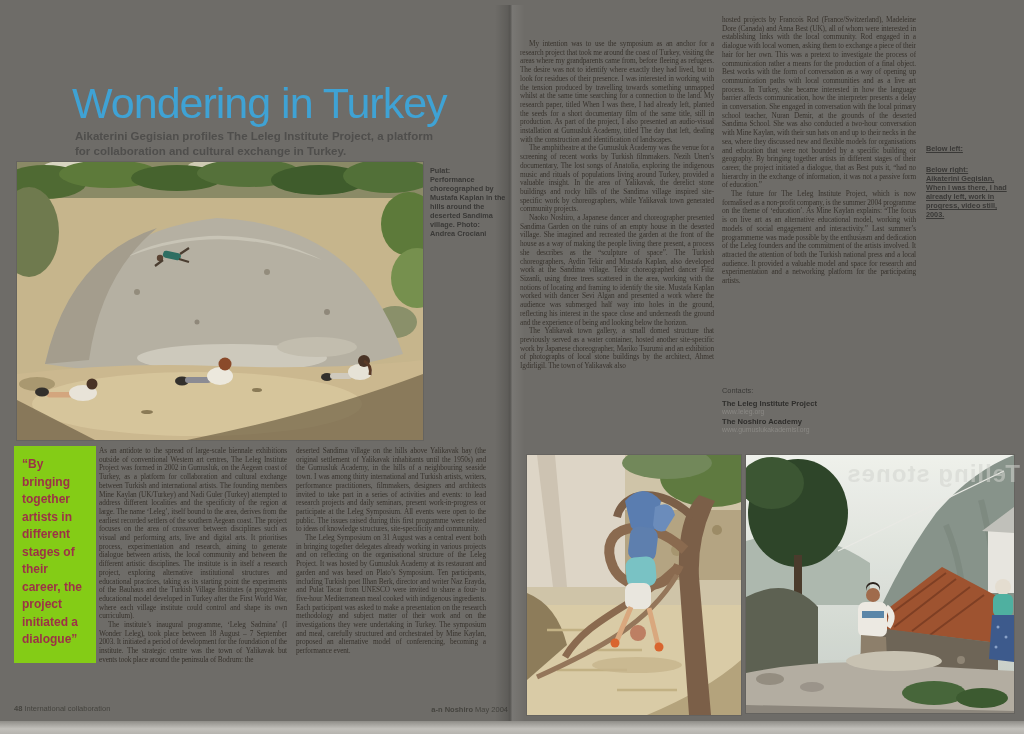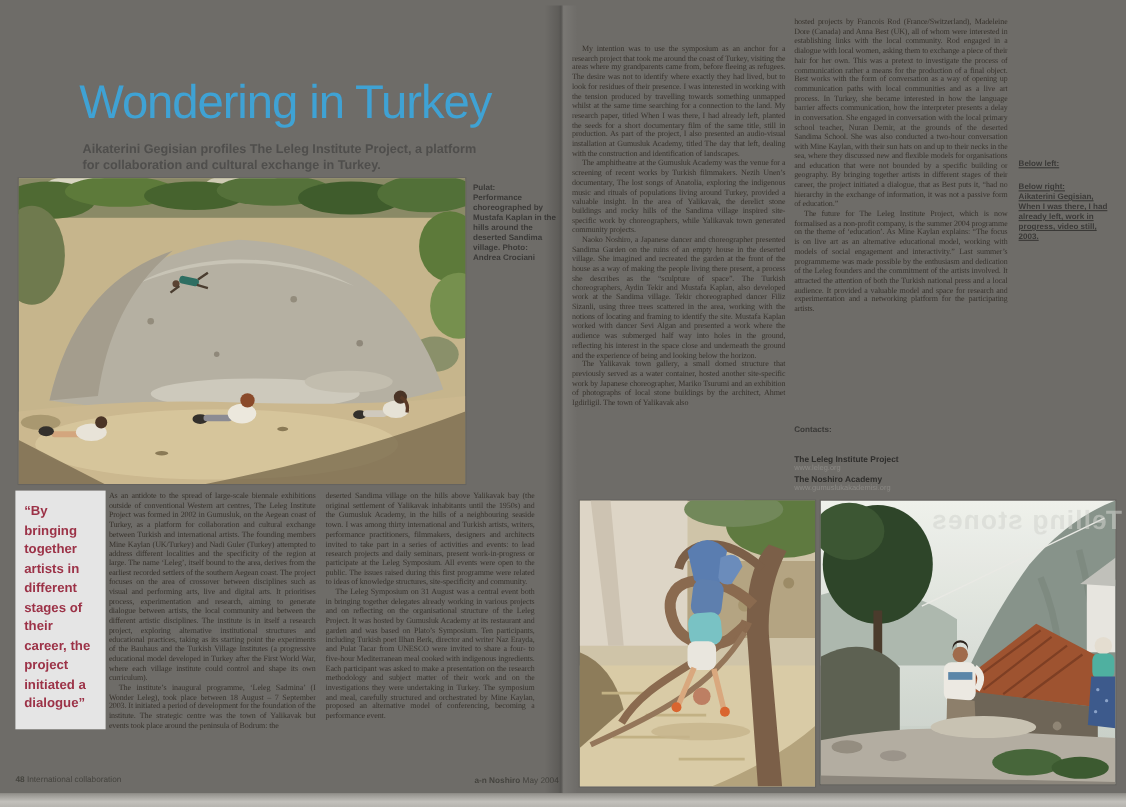--- a/index.html
+++ b/index.html
@@ -12,48 +12,48 @@
       linear-gradient(90deg,#dedcd7 0,#efeeea 2.5%,#f1f0ec 46%,#dcdad4 49.4%,#c9c6c1 50.1%,#ececе8 52.5%,#f2f1ed 95%,#d4d2cd 100%),
       #f0efeb;}
   .fold{position:absolute;left:495px;top:5px;width:30px;height:716px;
     background:linear-gradient(90deg,rgba(0,0,0,0),rgba(0,0,0,.14) 42%,rgba(0,0,0,.22) 50%,rgba(255,255,255,.08) 58%,rgba(0,0,0,0));}
   .bottom-shelf{position:absolute;left:0;top:721px;width:1024px;height:13px;
     background:linear-gradient(180deg,#8f8d88,#c2c0bb 60%,#b5b3ae);}
 
   .abs{position:absolute;}
 
   
-  .title{left:72px;top:40px;width:460px;font-size:43px;font-weight:400;
+  .title{left:72px;top:50px;width:460px;font-size:43px;font-weight:400;
     letter-spacing:-1px;color:#3fa2d4;}
   .standfirst{left:75px;top:117px;width:372px;font-size:11.5px;font-weight:700;
     line-height:15px;color:#4f4e4c;}
   .photo{box-shadow:0 0 0 1px rgba(0,0,0,.08);}
   .main-photo{left:17px;top:162px;width:406px;height:278px;}
   .cap{font-size:7.3px;font-weight:700;line-height:9px;color:#3a3937;}
   .cap .cap-label{display:block;}
   .cap-left{left:430px;top:166px;width:76px;}
   .pull-quote{left:14px;top:446px;width:66px;padding:10px 8px 14px 8px;
-    background:#e5e5e5;color:#9c3247;font-size:12px;font-weight:700;line-height:17.5px;}
+    background:#84cc16;color:#9c3247;font-size:12px;font-weight:700;line-height:17.5px;}
   .bodycol{font-family:"Liberation Serif",serif;font-size:7.3px;line-height:8.7px;
     letter-spacing:-0.1px;color:#38332d;text-align:justify;overflow:hidden;}
   .bodycol p{margin:0;}
   .bodycol p.indent{text-indent:9px;}
   .col-l1{left:99px;top:447px;width:188px;height:262px;}
   .col-l2{left:296px;top:447px;width:190px;height:262px;}
   .footer{font-size:7.5px;color:#45443f;}
   .footer b{font-weight:700;}
   .footer-left{left:14px;top:704px;width:220px;}
   .footer-center{left:330px;top:705px;width:178px;text-align:right;}
 
   
   .col-r1{left:520px;top:40px;width:194px;height:418px;}
   .col-r2{left:722px;top:16px;width:194px;height:334px;}
   .bio{left:722px;top:356px;width:200px;font-size:7.4px;font-weight:700;color:#3a3937;}
   .contacts{left:722px;top:386px;width:190px;}
-  .contacts .c-label{font-size:7.4px;font-weight:700;color:#3a3937;margin-bottom:18px;}
+  .contacts .c-label{font-size:7.4px;font-weight:400;color:#3a3937;margin-bottom:4px;}
   .contacts .c-name{font-size:7.6px;font-weight:700;color:#2f2e2c;margin-top:2px;}
   .contacts .c-url{font-size:6.8px;color:#8a8884;}
   .margin-caps{left:926px;top:144px;width:86px;}
   .margin-caps .cap{margin-bottom:12px;text-decoration:underline;}
   .photo-tree{left:527px;top:455px;width:214px;height:260px;}
   .photo-village{left:746px;top:455px;width:268px;height:258px;}
   .bleed{left:790px;top:460px;width:230px;font-size:24px;font-weight:700;
     color:rgba(210,212,205,.55);transform:scaleX(-1);text-align:left;letter-spacing:1px;}
   svg{display:block;width:100%;height:100%;}
 </style>

